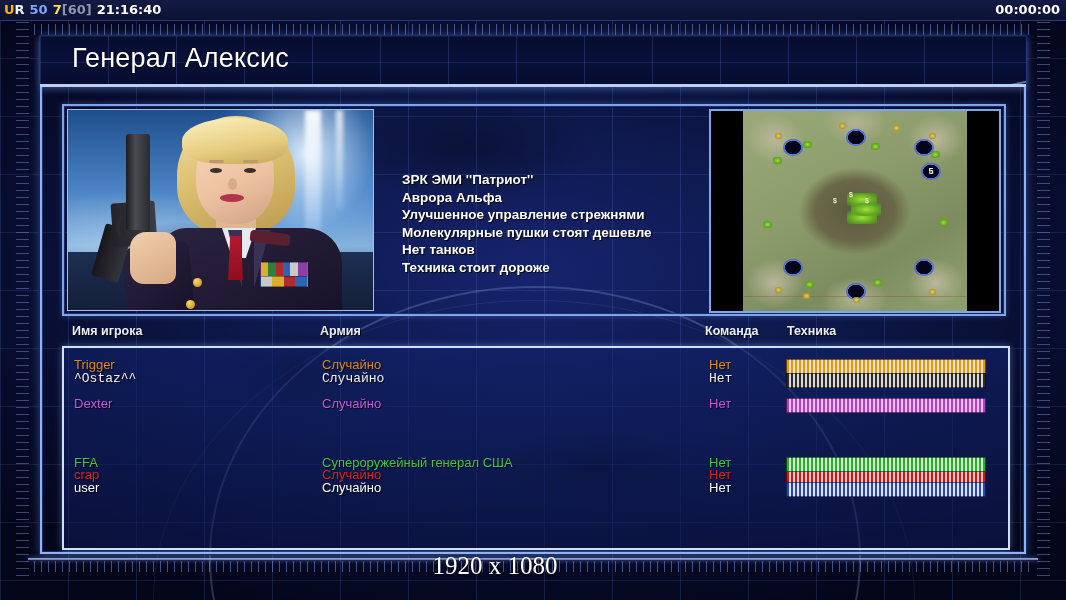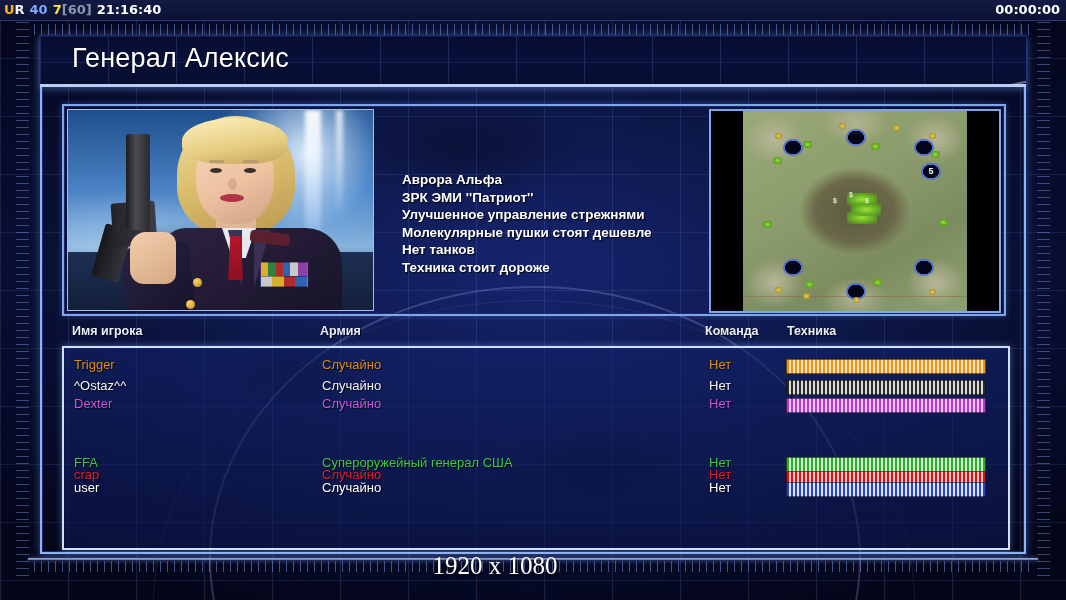--- a/index.html
+++ b/index.html
@@ -452,21 +452,21 @@
   <div class="gridlines"></div>
   <div class="bg-arc"></div>
   <div class="bg-arc2"></div>
 
   <div class="ruler-v left"></div>
   <div class="ruler-v right"></div>
   <div class="ruler-h top"></div>
   <div class="ruler-h bottom"></div>
 
   <div id="topbar">
-    <div class="tb-left"><span class="c-u">U</span><span class="c-r">R</span><span class="sp"></span><span class="c-num">40</span><span class="sp"></span><span class="c-cur">7</span><span class="c-max">[60]</span><span class="sp"></span><span class="c-clock">21:16:40</span></div>
+    <div class="tb-left"><span class="c-u">U</span><span class="c-r">R</span><span class="sp"></span><span class="c-num">50</span><span class="sp"></span><span class="c-cur">7</span><span class="c-max">[60]</span><span class="sp"></span><span class="c-clock">21:16:40</span></div>
     <div class="tb-right">00:00:00</div>
   </div>
 
   <div id="window">
     <div class="frame-border"></div>
 
     <div id="titlebar">
       <div class="tgrid"></div>
       <div class="diag"></div>
       <div id="title-text">Генерал Алексис</div>
@@ -505,22 +505,22 @@
         <div class="fig-arm"></div>
         <div class="gun-grip"></div>
         <div class="gun-frame"></div>
         <div class="gun-trigger"></div>
         <div class="gun-slide"></div>
         <div class="fig-hand"></div>
       </div>
 
       <div id="descbox">
         <div id="desclist">
+            <div>ЗРК ЭМИ ''Патриот''</div>
             <div>Аврора Альфа</div>
-            <div>ЗРК ЭМИ ''Патриот''</div>
             <div>Улучшенное управление стрежнями</div>
             <div>Молекулярные пушки стоят дешевле</div>
             <div>Нет танков</div>
             <div>Техника стоит дороже</div>
           </div>
       </div>
 
       <div id="minimap">
         <div class="mm-inner">
           <div class="mm-scan"></div>
@@ -564,21 +564,21 @@
       <span class="col-prog">Техника</span>
     </div>
 
     <div id="playerlist">
         <div class="plrow" style="top: 6px;">
           <span class="pl-name" style="color: rgb(224, 138, 20);">Trigger</span>
           <span class="pl-army" style="color: rgb(224, 138, 20);">Случайно</span>
           <span class="pl-team" style="color: rgb(224, 138, 20);">Нет</span>
           <div class="pl-bar" style="width: 198px; background: repeating-linear-gradient(to right, rgb(232, 148, 26) 0px, rgb(232, 148, 26) 2px, rgb(246, 227, 188) 2px, rgb(246, 227, 188) 4px);"></div>
         </div>
-        <div class="plrow" style="top: 27px;">
+        <div class="plrow" style="top: 20px; font-family: Liberation Mono, monospace;">
           <span class="pl-name" style="color: rgb(242, 242, 242);">^Ostaz^^</span>
           <span class="pl-army" style="color: rgb(242, 242, 242);">Случайно</span>
           <span class="pl-team" style="color: rgb(242, 242, 242);">Нет</span>
           <div class="pl-bar" style="width: 198px; background: repeating-linear-gradient(to right, rgb(43, 43, 43) 0px, rgb(43, 43, 43) 2px, rgb(216, 216, 216) 2px, rgb(216, 216, 216) 4px);"></div>
         </div>
         <div class="plrow" style="top: 45px;">
           <span class="pl-name" style="color: rgb(197, 88, 214);">Dexter</span>
           <span class="pl-army" style="color: rgb(197, 88, 214);">Случайно</span>
           <span class="pl-team" style="color: rgb(197, 88, 214);">Нет</span>
           <div class="pl-bar" style="width: 198px; background: repeating-linear-gradient(to right, rgb(177, 62, 201) 0px, rgb(177, 62, 201) 2px, rgb(240, 194, 247) 2px, rgb(240, 194, 247) 4px);"></div>

